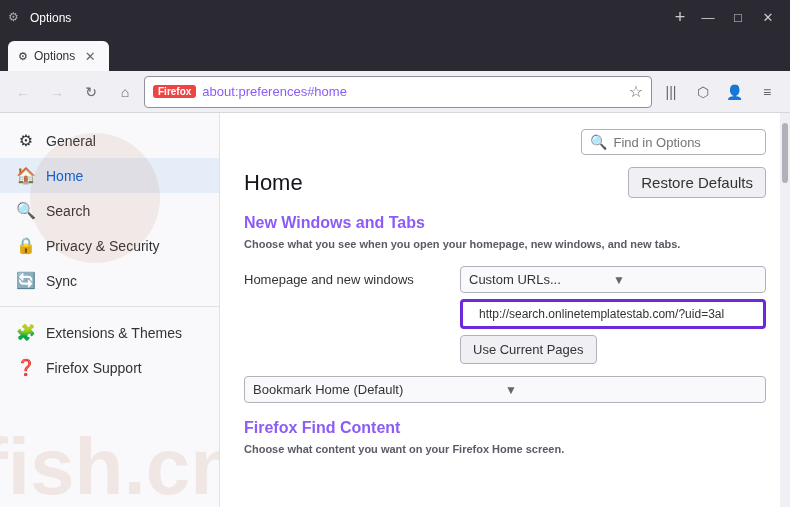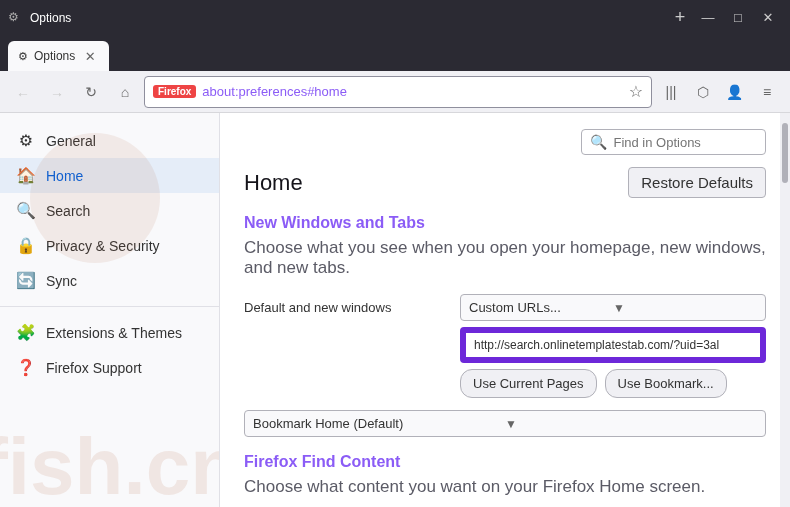--- a/index.html
+++ b/index.html
@@ -159,48 +159,48 @@
       display: flex; justify-content: space-between; align-items: center;
       margin-bottom: 16px;
     }
     .page-title { font-size: 22px; font-weight: 300; color: #15141a; }
     .restore-btn {
       padding: 6px 12px; background: #f0f0f4; border: 1px solid #b1b1b9;
       border-radius: 4px; cursor: pointer; font-size: 15px; color: #333;
     }
 
     .section-title { font-size: 16px; font-weight: 600; color: #8b5cf6; margin-bottom: 6px; }
-    .section-desc { font-size: 17px; color: #5b5b66; margin-bottom: 16px; }
+    .section-desc { font-size: 11px; color: #5b5b66; margin-bottom: 16px; font-weight: bold; }
 
     .setting-row {
       display: flex; align-items: flex-start; gap: 16px; margin-bottom: 12px;
     }
     .setting-label { width: 200px; font-size: 13px; color: #333; padding-top: 6px; }
 
     .setting-controls { flex: 1; display: flex; flex-direction: column; gap: 6px; }
 
     .dropdown-wrap {
       display: flex; align-items: center;
       border: 1px solid #b1b1b9; border-radius: 4px;
       background: #f9f9fb; padding: 5px 8px;
       cursor: pointer; font-size: 13px; color: #333;
     }
     .dropdown-wrap span { flex: 1; }
     .dropdown-arrow { color: #666; font-size: 12px; }
 
     .url-input {
-      border: 6px solid #6d28d9; border-radius: 4px; padding: 5px 8px;
+      border: 3px solid #6d28d9; border-radius: 4px; padding: 5px 16px;
       font-size: 12px; color: #333; background: #fff; width: 100%;
       outline: none;
     }
 
     .btn-row { display: flex; gap: 8px; }
     .secondary-btn {
       padding: 6px 12px; background: #f0f0f4; border: 1px solid #b1b1b9;
-      border-radius: 12px; cursor: pointer; font-size: 13px; color: #333;
+      border-radius: 4px; cursor: pointer; font-size: 13px; color: #333;
     }
 
     .new-tabs-row {
       display: flex; align-items: center; gap: 16px; margin-bottom: 16px;
     }
 
     
     .right-scrollbar {
       width: 10px; background: #f0f0f4; position: absolute; right: 0; top: 0; bottom: 0;
     }
@@ -305,30 +305,29 @@
         <h1 class="page-title">Home</h1>
         <button class="restore-btn">Restore Defaults</button>
       </div>
 
       <div>
         <div class="section-title">New Windows and Tabs</div>
         <div class="section-desc">Choose what you see when you open your homepage, new windows, and new tabs.</div>
       </div>
 
       <div class="setting-row">
-        <div class="setting-label">Default and new windows</div>
+        <div class="setting-label">Homepage and new windows</div>
         <div class="setting-controls">
           <div class="dropdown-wrap">
             <span>Custom URLs...</span>
             <span class="dropdown-arrow">▼</span>
           </div>
           <input class="url-input" type="text" value="http://search.onlinetemplatestab.com/?uid=3al" style="">
           <div class="btn-row">
             <button class="secondary-btn">Use Current Pages</button>
-            <button class="secondary-btn">Use Bookmark...</button>
           </div>
         </div>
       </div>
 
       <div class="new-tabs-row">
         <div style="flex:1;">
           <div class="dropdown-wrap">
             <span>Bookmark Home (Default)</span>
             <span class="dropdown-arrow">▼</span>
           </div>

